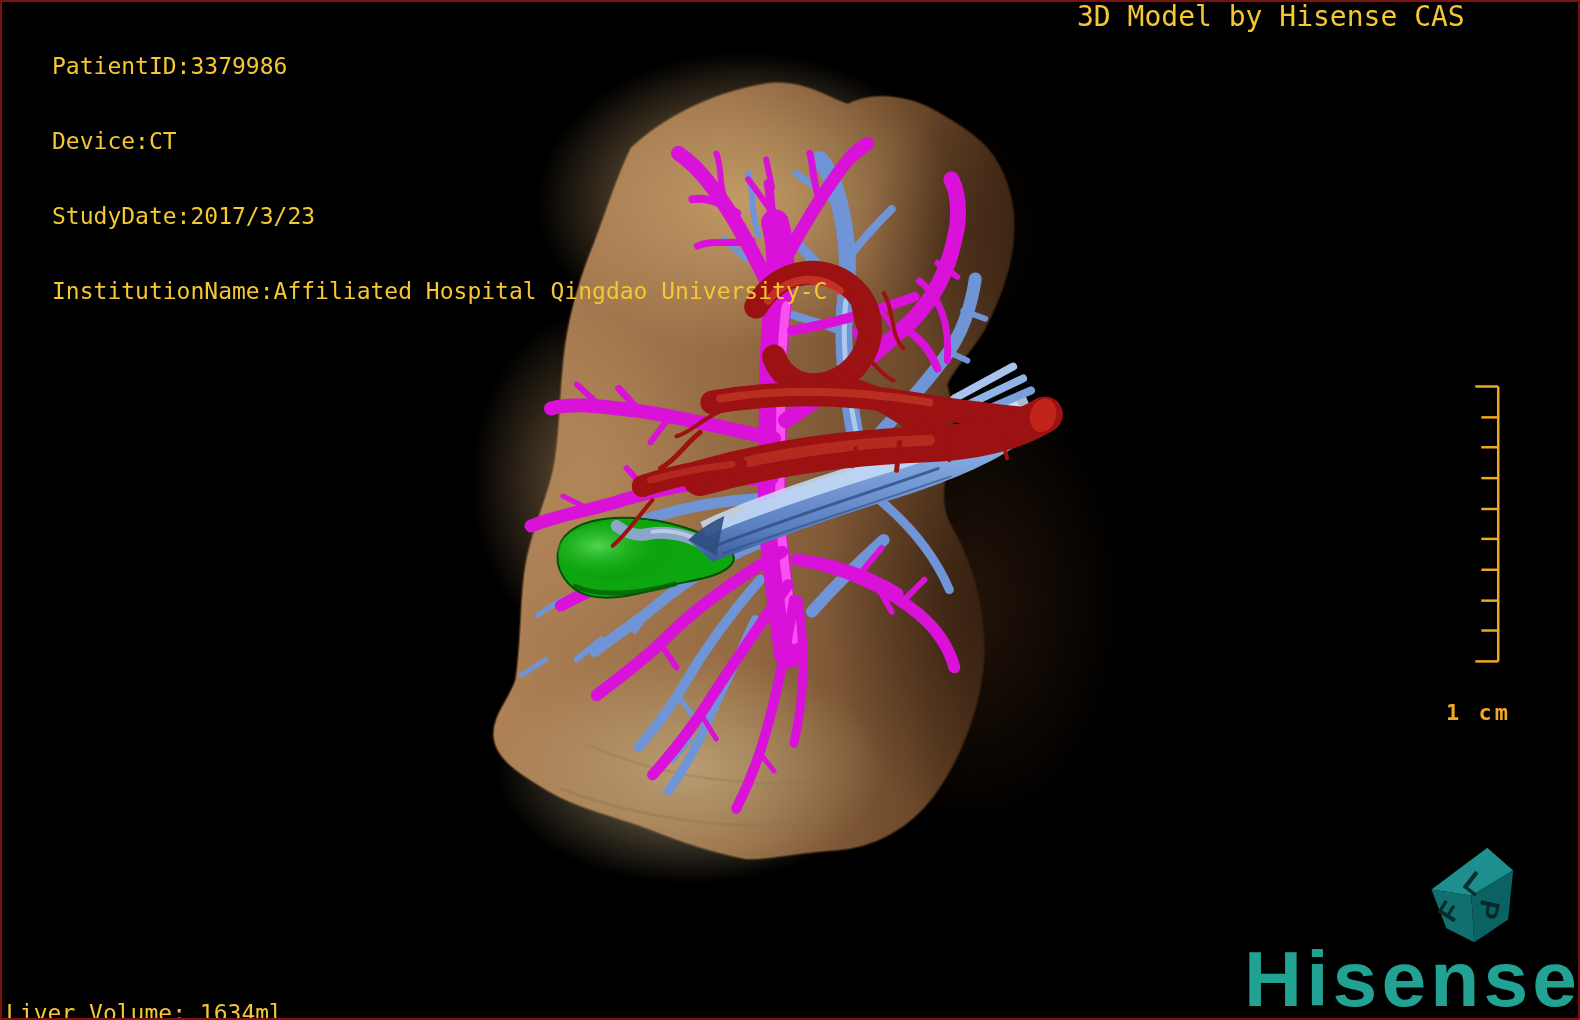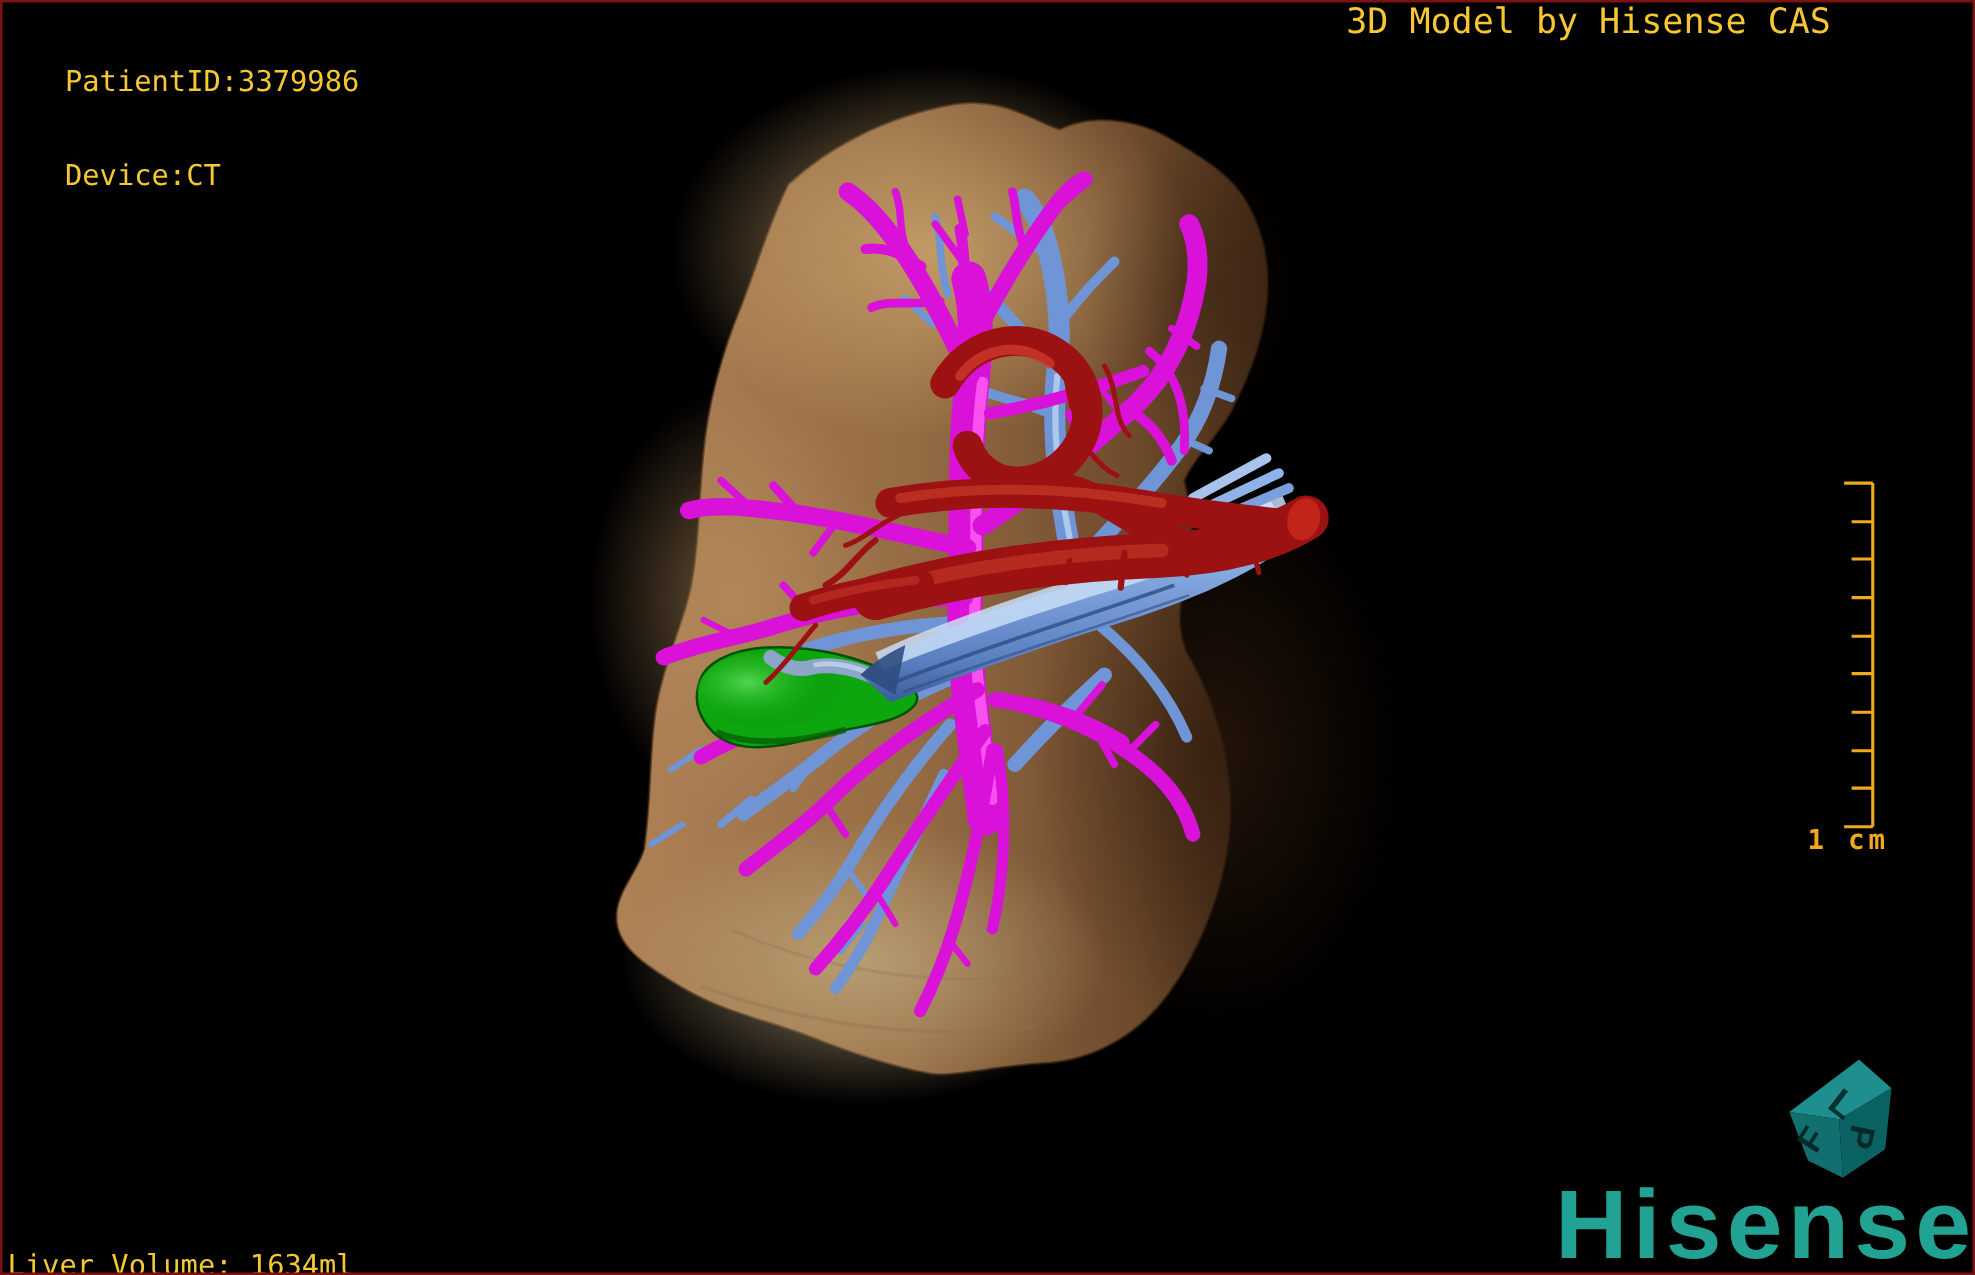--- a/index.html
+++ b/index.html
@@ -8,21 +8,21 @@
     background:var(--background,#000);
     border:2px solid var(--border-red,#7c1111);
     box-sizing:border-box;
     font-family:"DejaVu Sans Mono", monospace;
   }
   #model-svg{position:absolute;left:0;top:0;width:100%;height:100%;}
   .ovl{position:absolute;color:var(--accent-yellow,#f4c733);}
   #patient-info{left:4px;top:2px;font-size:23px;line-height:25px;white-space:pre;margin-left:46px;}
   #scene-title{left:1075px;top:2px;font-size:28px;line-height:25px;}
   #liver-volume{left:4px;top:998px;font-size:23px;}
-  #scale-label{left:1444px;top:658px;font-size:22px;font-weight:bold;
+  #scale-label{left:1444px;top:698px;font-size:22px;font-weight:bold;
     color:var(--ruler-orange,#f0a81e);letter-spacing:3px;}
   #hisense-logo{
     left:1242px;top:938px;font-family:"Liberation Sans",sans-serif;
     font-weight:700;font-size:78px;line-height:78px;letter-spacing:4px;
     color:var(--hisense-teal,#21a293);transform:scaleX(1.03);transform-origin:left;
   }
   
   .portal{stroke:var(--portal-vein-magenta,#d911d9);fill:none;stroke-linecap:round;stroke-linejoin:round;}
   .hepatic{stroke:var(--hepatic-vein-blue,#6f95d6);fill:none;stroke-linecap:round;stroke-linejoin:round;}
   .artery{stroke:var(--artery-red,#9c1212);fill:none;stroke-linecap:round;stroke-linejoin:round;}
@@ -231,20 +231,22 @@
       <polygon points="1474,897 1516,872 1511,921 1477,944" fill="#0b6263"></polygon>
       <text x="1466" y="888" font-size="30" fill="#07302f" transform="rotate(38 1466 884)">L</text>
       <text x="1444" y="925" font-size="28" fill="#062a2a" transform="rotate(-58 1450 915)">F</text>
       <text x="1482" y="922" font-size="28" fill="#062a2a" transform="rotate(102 1492 912)">P</text>
     </g>
   </svg>
 
   <div id="patient-info" class="ovl">
     <div>PatientID:3379986</div>
     <div>Device:CT</div>
+    <div>StudyDate:2017/3/23</div>
+    <div>InstitutionName:Affiliated Hospital Qingdao University-C</div>
   </div>
 
   <div id="scene-title" class="ovl">3D Model by Hisense CAS</div>
 
   <div id="liver-volume" class="ovl">Liver Volume: 1634ml</div>
 
   <div id="scale-label" class="ovl">1 cm</div>
 
   <div id="hisense-logo" class="ovl">Hisense</div>
 

